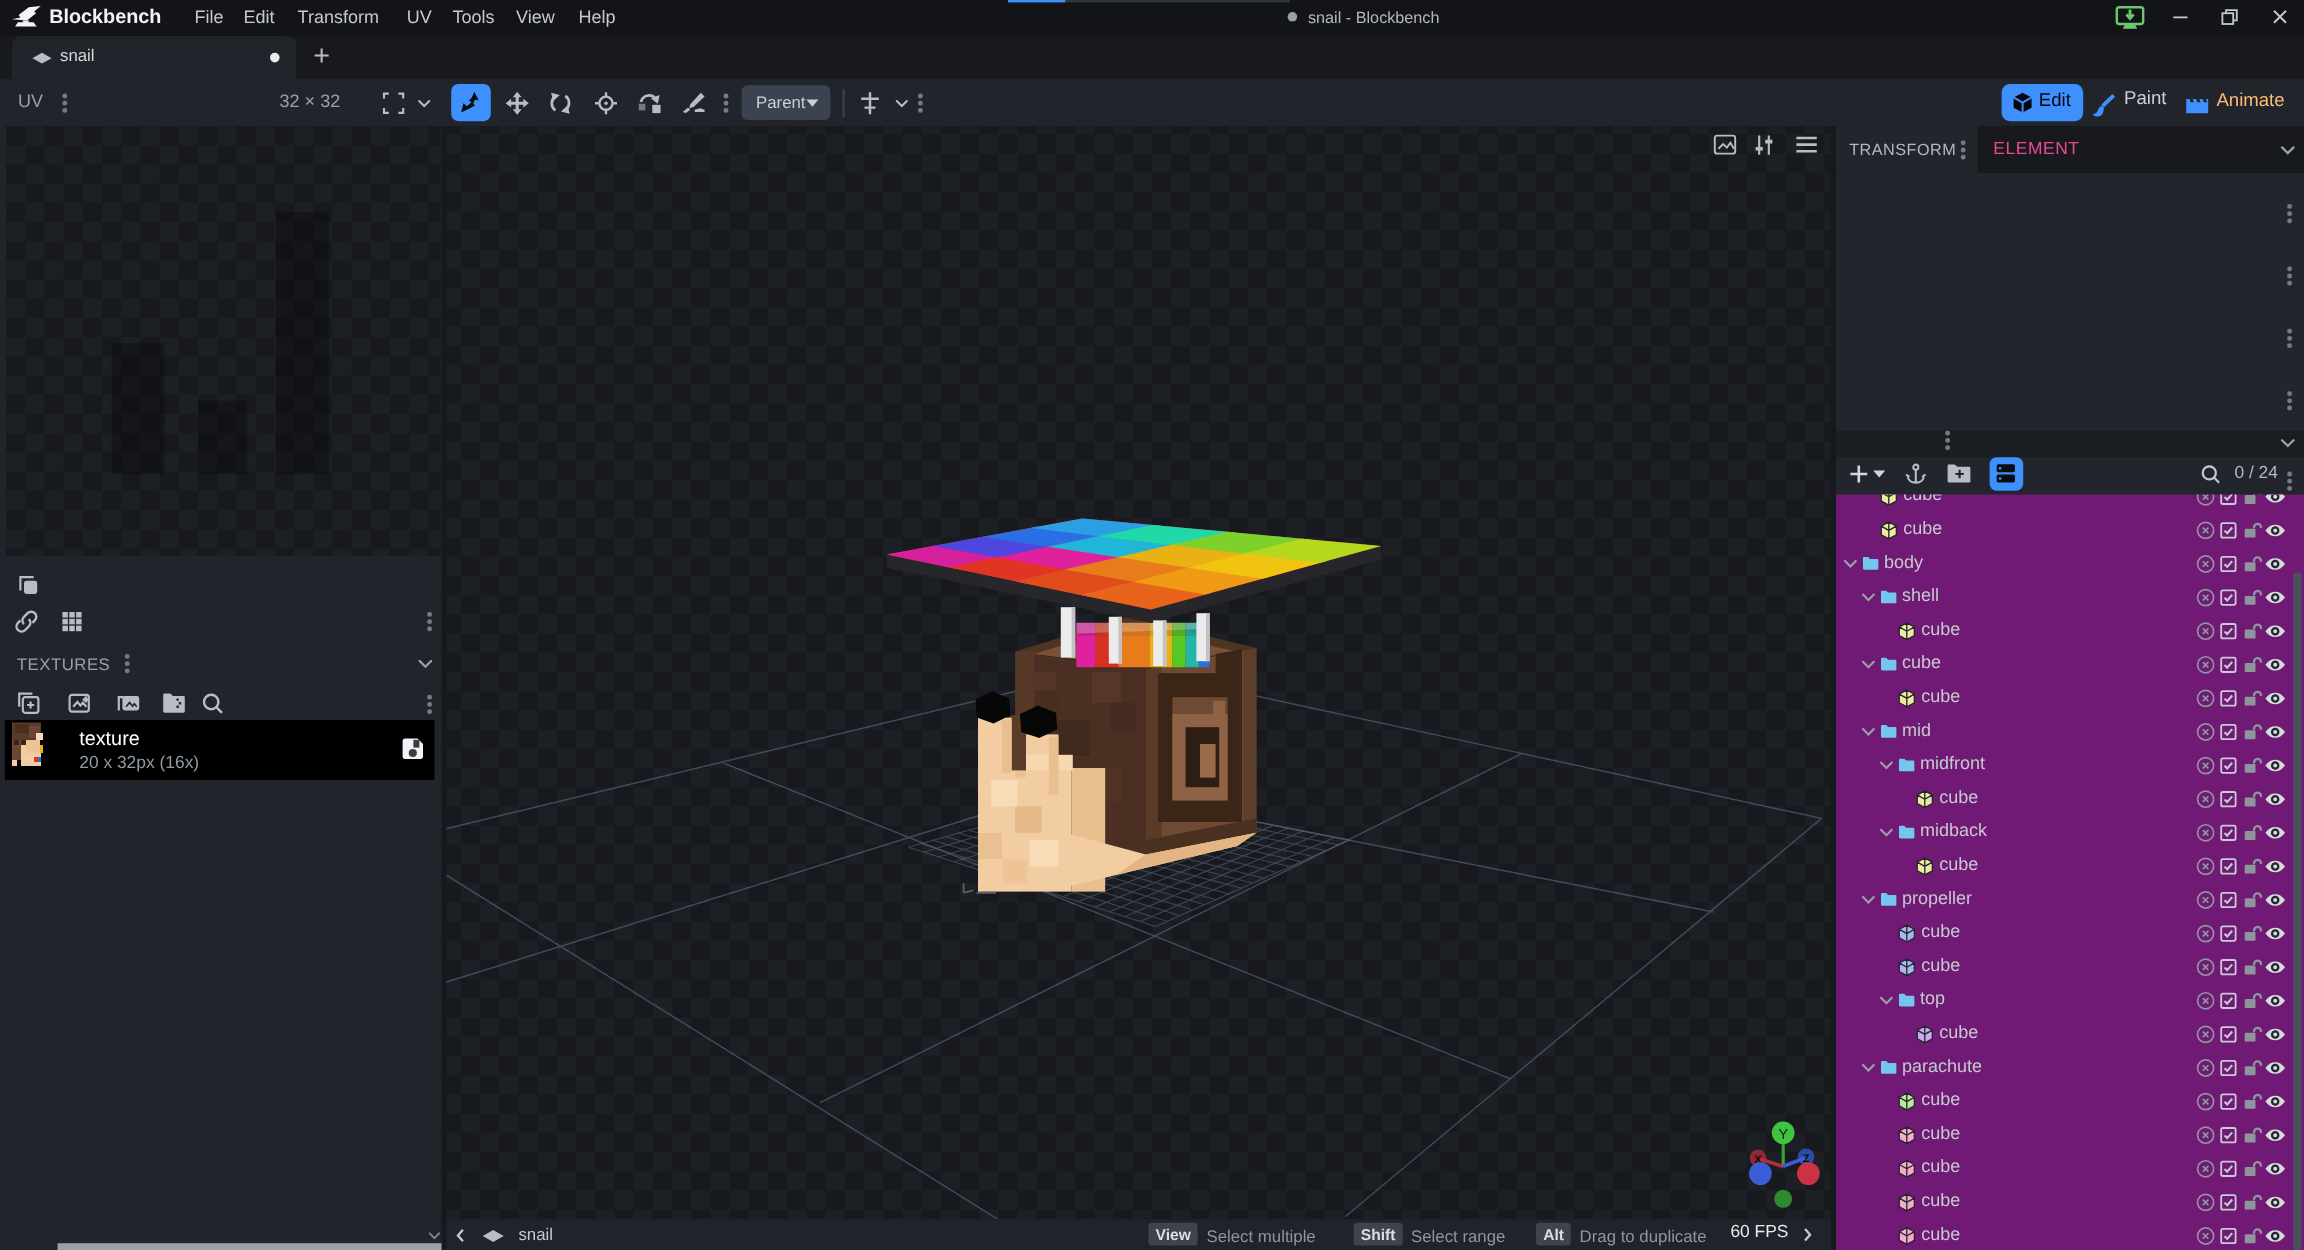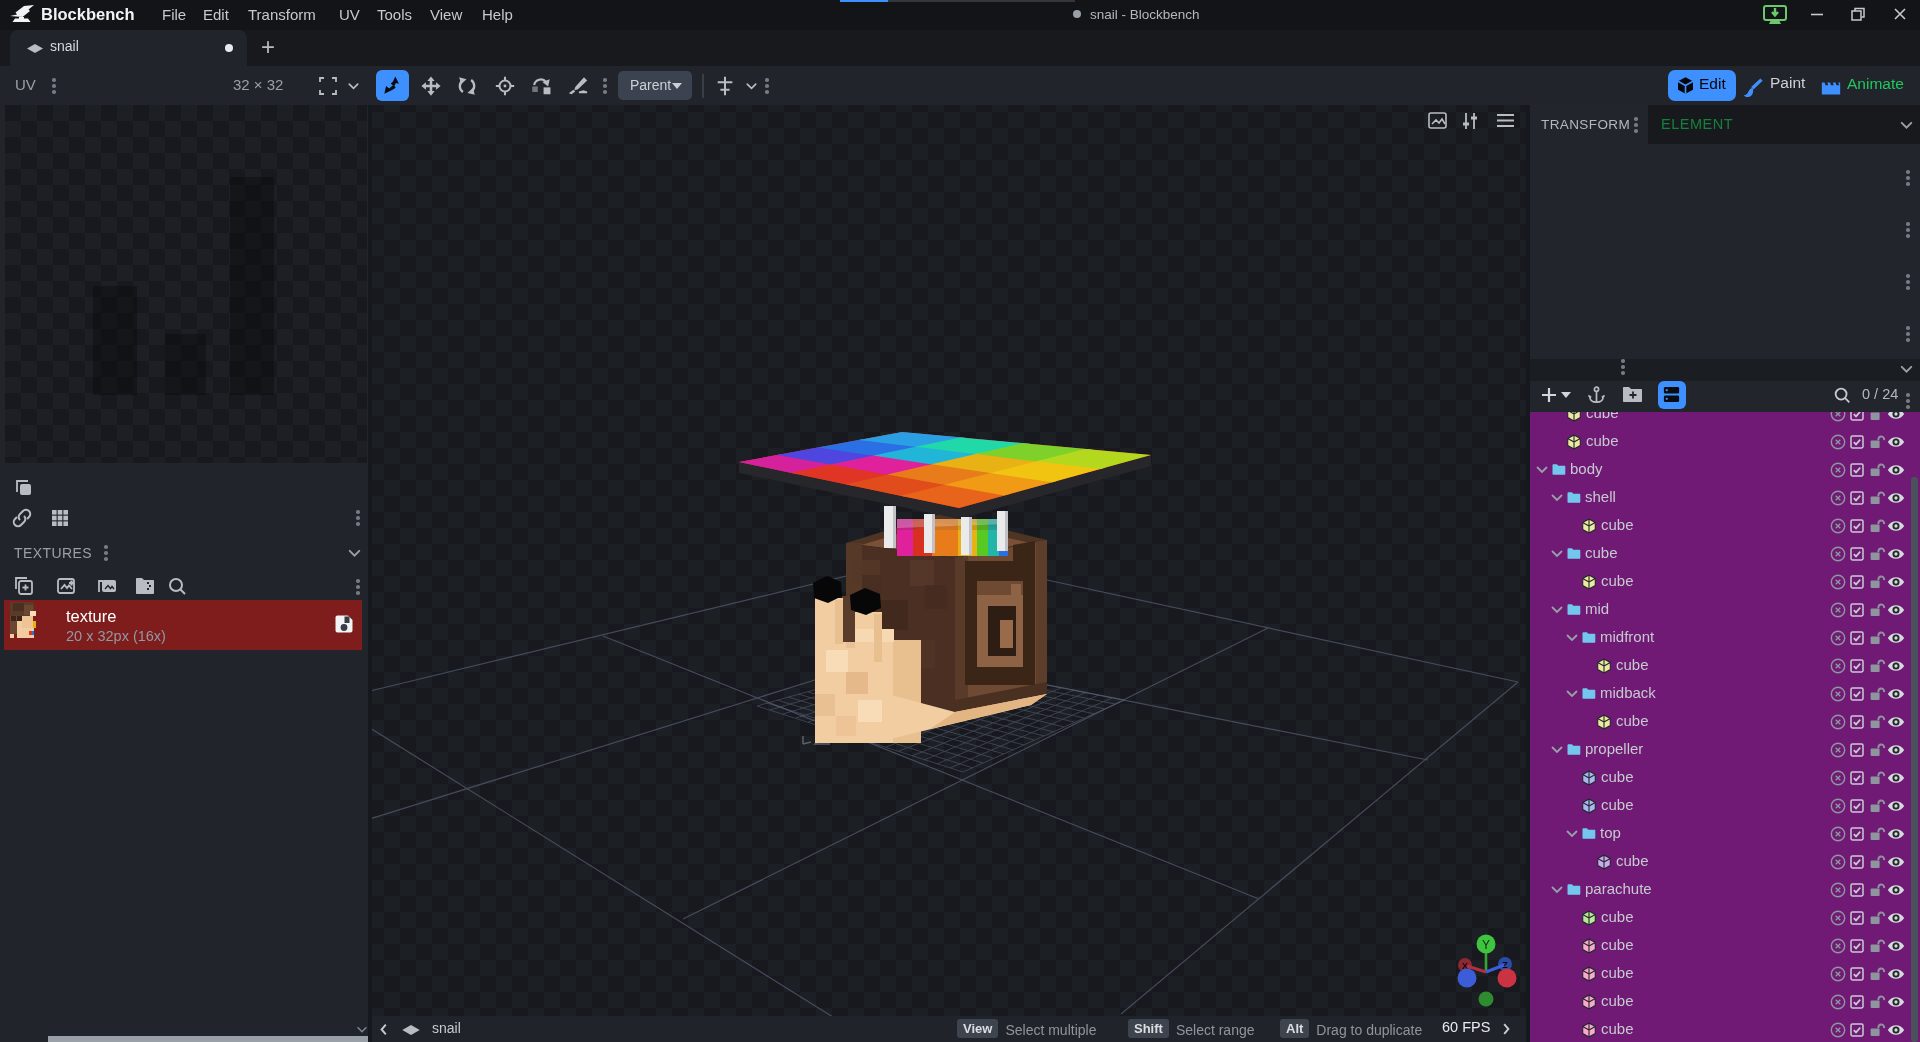--- a/index.html
+++ b/index.html
@@ -23,46 +23,46 @@
 #plus{position:absolute;left:253px;top:3px;width:30px;height:30px;color:#b9bcc2;font-size:24px;line-height:28px;text-align:center;font-weight:400}
 
 #toolbar{left:0;top:66px;width:1920px;height:39px;background:#21252b}
 .tbtxt{position:absolute;color:#9ba0a7;font-size:15px}
 .ticon{position:absolute;top:9px;width:22px;height:22px}
 #parentbtn{position:absolute;left:618px;top:5px;width:74px;height:29px;background:#3c4350;border-radius:5px;color:#ccd0d6;font-size:14px;line-height:28px;padding-left:12px}
 #parentbtn:after{content:"";position:absolute;right:10px;top:12px;border:5px solid transparent;border-top:6px solid #ccd0d6}
 #editbtn{position:absolute;left:1668px;top:4px;width:68px;height:31px;background:#3e90ff;border-radius:7px}
 #editbtn span{position:absolute;left:31px;top:5px;font-size:15.5px;color:#06070d}
 #paintlbl{position:absolute;left:1770px;top:8px;font-size:15.5px;color:#ccd0d6}
-#animlbl{position:absolute;left:1847px;top:9px;font-size:15.5px;color:#22c55e}
+#animlbl{position:absolute;left:1847px;top:9px;font-size:15.5px;color:#fdba74}
 
 #leftpanel{left:0;top:105px;width:370px;height:937px;background:#21252b}
 #uvchecker{position:absolute;left:5px;top:0px;width:362px;height:358px;
  background-color:#17191e;
  background-image:linear-gradient(45deg,#1c1f24 25%,transparent 25%,transparent 75%,#1c1f24 75%),
  linear-gradient(45deg,#1c1f24 25%,transparent 25%,transparent 75%,#1c1f24 75%);
  background-size:32px 32px;background-position:0 0,16px 16px}
 .uvblob{position:absolute;background:rgba(8,9,11,.38)}
 .lico{position:absolute;width:22px;height:22px}
 #texhdr{position:absolute;left:14px;top:440px;font-size:14px;color:#9ba0a7;letter-spacing:.4px}
-#texitem{position:absolute;left:4px;top:495px;width:358px;height:50px;background:#7f1d1d}
+#texitem{position:absolute;left:4px;top:495px;width:358px;height:50px;background:#000000}
 #texitem .nm{position:absolute;left:62px;top:7px;font-size:16.5px;color:#fff}
 #texitem .sz{position:absolute;left:62px;top:28px;font-size:14.5px;color:#9199a1}
 #lscroll{position:absolute;left:48px;top:931px;width:340px;height:6px;background:#9aa0a8}
 
 #statusbar{left:370px;top:1016px;width:1160px;height:26px;background:#20242a;color:#8f959c;font-size:14px}
 #statusbar .chip{display:inline-block;background:#3e444d;color:#dcdee2;border-radius:3px;
  padding:0 6px;height:19px;line-height:19px;font-size:13px;font-weight:700;margin-right:7px;vertical-align:2px}
 #statusbar .grp{position:absolute;top:3px}
 #fps{position:absolute;left:1072px;top:3px;color:#e8eaed;font-size:14.5px}
 
 #rightpanel{left:1530px;top:105px;width:390px;height:937px;background:#1a1d22}
 #rtabs{position:absolute;left:0;top:0;width:390px;height:39px;background:#17191d}
 #transformtab{position:absolute;left:0;top:0;width:118px;height:39px;background:#22262c;color:#b3b8bf;font-size:13.5px;letter-spacing:.4px;line-height:39px;padding-left:11px}
-#elementtab{position:absolute;left:131px;top:0;color:#15803d;font-size:14.5px;letter-spacing:.5px;line-height:39px}
+#elementtab{position:absolute;left:131px;top:0;color:#ec4899;font-size:14.5px;letter-spacing:.5px;line-height:39px}
 #rbody{position:absolute;left:0;top:39px;width:390px;height:215px;background:#22262c}
 #outlinerhdr{position:absolute;left:0;top:246px;width:390px;height:30px;background:#22262c;color:#9ba0a7;font-size:14px;letter-spacing:.4px;line-height:30px;padding-left:11px}
 #outltools{position:absolute;left:0;top:276px;width:390px;height:31px;background:#22262c}
 #outliner{position:absolute;left:0;top:307px;width:390px;height:630px;background:#701a75;overflow:hidden}
 .orow{position:absolute;left:0;width:390px;height:28px}
 .oic{position:absolute;top:6px;width:16px;height:16px}
 .olbl{position:absolute;top:4px;font-size:15px;color:#c6cad0}
 .oicons{position:absolute;right:15px;top:5px}
 .oicons svg{width:18px;height:18px;margin-left:1.5px;vertical-align:top}
 .dots3{position:absolute;width:4px;height:16px}

